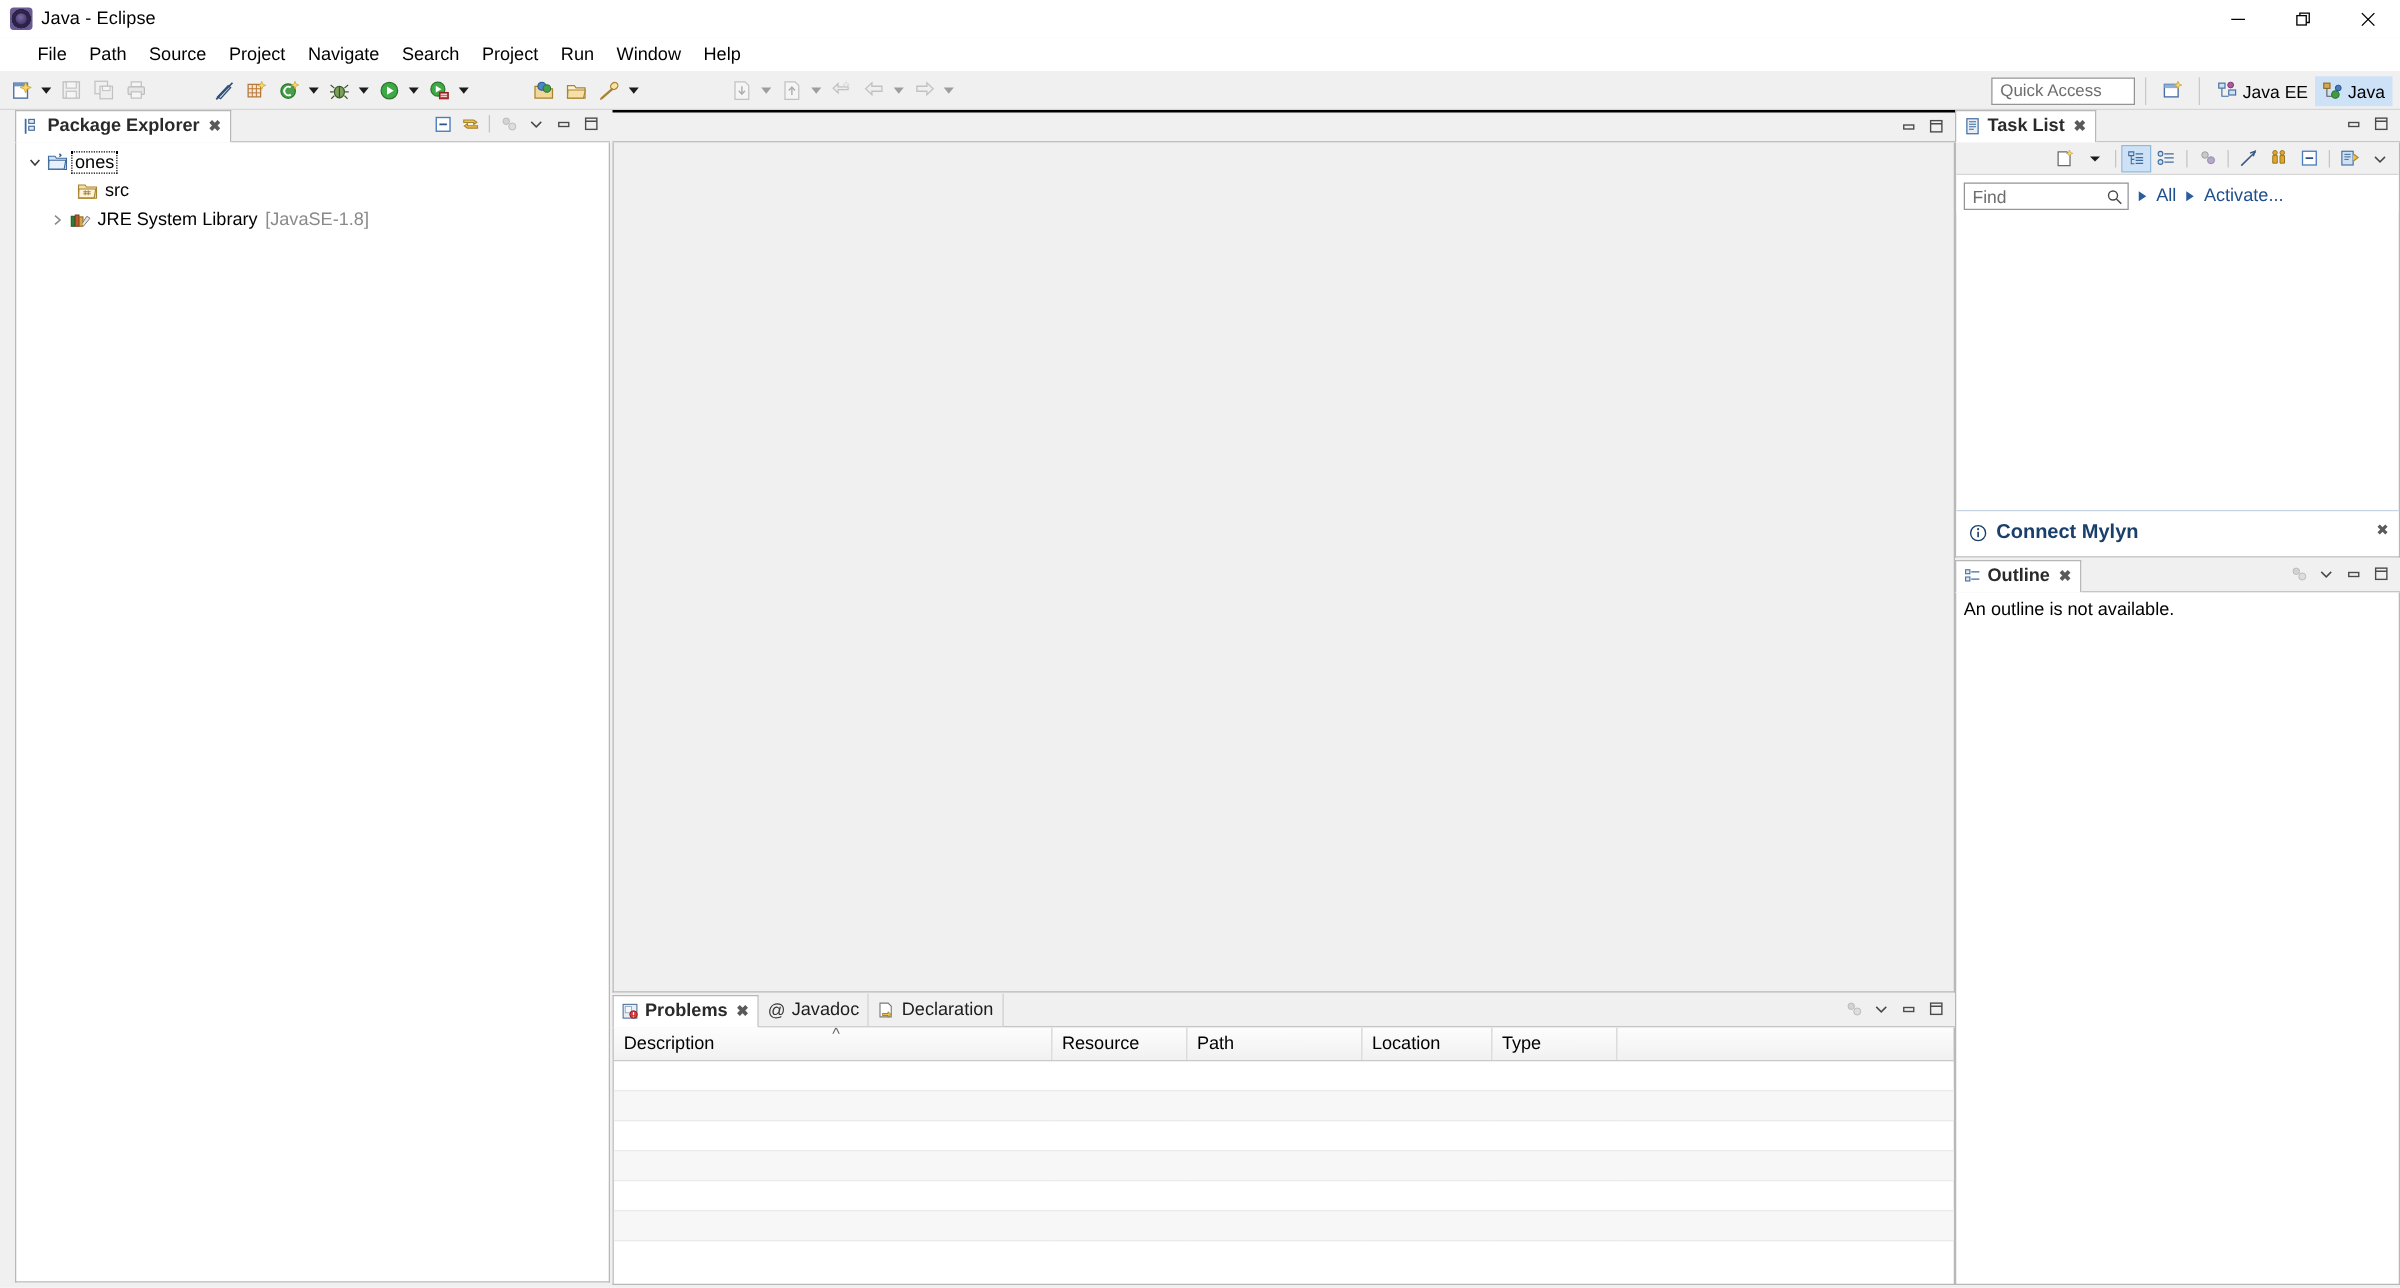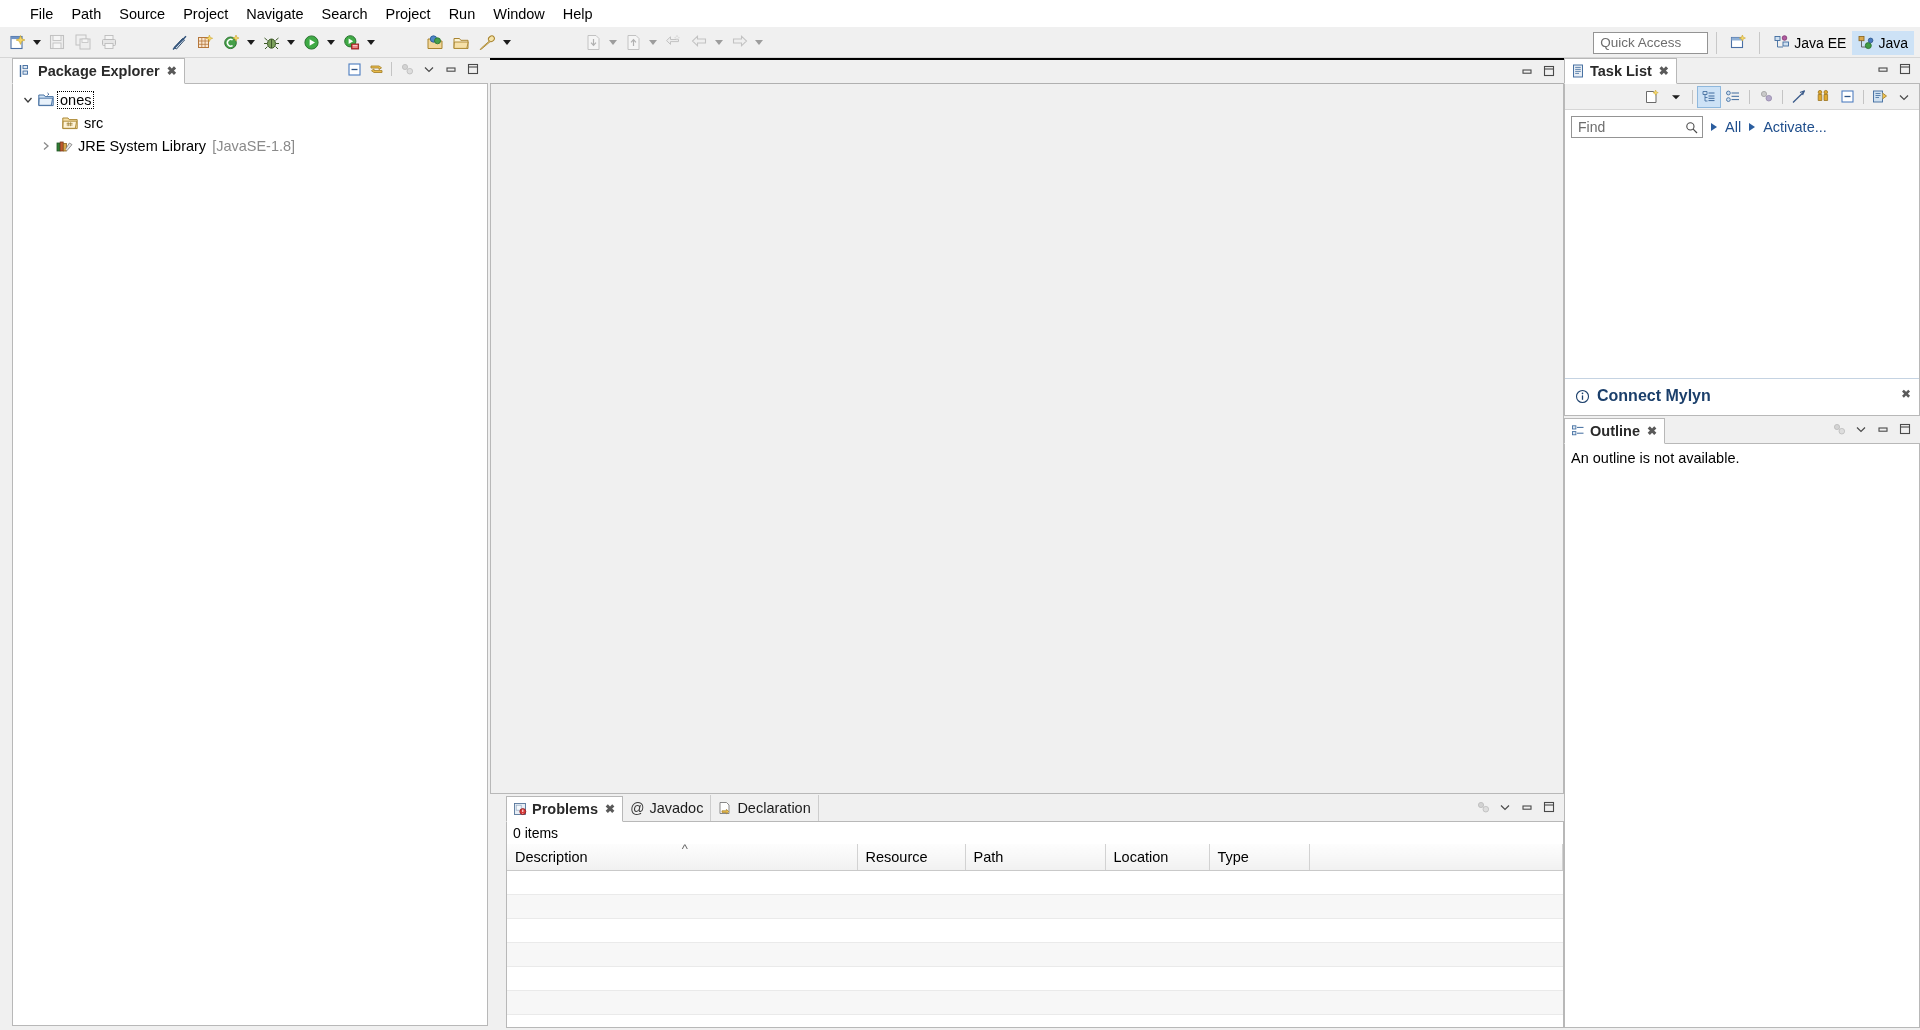--- a/index.html
+++ b/index.html
@@ -120,21 +120,21 @@
   .editor-area {
     flex: 1 1 auto; margin: 0 0 0 0; display: flex; flex-direction: column; min-height: 0;
   }
   .editor-tabrow {
     height: 26px; flex: 0 0 26px; background: #f0f0f0; border-bottom: 1px solid #b0b0b0;
     border-top: 2px solid #000; display: flex; align-items: center; justify-content: flex-end;
   }
   .editor-canvas { flex: 1 1 auto; background: #f0f0f0; border: 1px solid #b8b8b8; border-top: none; min-height: 0; }
 
   
-  .bottom-part { height: 232px; flex: 0 0 232px; display: flex; flex-direction: column; margin-top: 2px; margin-left: 16px; }
+  .bottom-part { height: 232px; flex: 0 0 232px; display: flex; flex-direction: column; margin-top: 2px; }
   .prob-status { height: 22px; flex: 0 0 22px; font-size: 14px; color: #000; display: flex; align-items: center; padding-left: 6px; background:#fff; }
   .tbl { width: 100%; border-collapse: collapse; table-layout: fixed; }
   .tbl th {
     height: 26px; font-weight: 400; font-size: 14.5px; text-align: left; color: #000;
     background: linear-gradient(#fdfdfd,#f1f1f1); border-right: 1px solid #d2d2d2;
     border-bottom: 1px solid #c9c9c9; padding: 0 8px; position: relative;
   }
   .tbl th.sorted::after {
     content: "^"; position: absolute; left: 50%; top: -3px; font-size: 13px; color: #6b6b6b;
   }
@@ -168,20 +168,42 @@
   .outline-msg { font-size: 14.5px; color: #000; padding: 6px 6px; }
 
   .ico { display: block; }
   .sp { flex: 1 1 auto; }
 </style>
 </head>
 <body>
 
 <div class="app">
 
+  <div class="titlebar">
+    <div class="app-icon"></div>
+    <div class="title">Java - Eclipse</div>
+    <div class="winbtns">
+      <div class="winbtn">
+        <svg width="13" height="13" viewBox="0 0 13 13">
+            <path d="M1 6.5 H12" stroke="#000" stroke-width="1.1"></path>
+          </svg>
+      </div>
+      <div class="winbtn">
+        <svg width="13" height="13" viewBox="0 0 13 13">
+          <rect x="1.5" y="3.5" width="7.5" height="7.5" fill="none" stroke="#000" stroke-width="1.05"></rect>
+          <path d="M3.9 3.3 V1.5 H11.4 V9 H9.6" fill="none" stroke="#000" stroke-width="1.05"></path>
+        </svg>
+      </div>
+      <div class="winbtn close">
+        <svg width="13" height="13" viewBox="0 0 13 13">
+            <path d="M1.5 1.5 L11.5 11.5 M11.5 1.5 L1.5 11.5" stroke="currentColor" stroke-width="1.1"></path>
+          </svg>
+      </div>
+    </div>
+  </div>
 
   <div class="menubar">
     <div class="menuitem">File</div>
     <div class="menuitem">Path</div>
     <div class="menuitem">Source</div>
     <div class="menuitem">Project</div>
     <div class="menuitem">Navigate</div>
     <div class="menuitem">Search</div>
     <div class="menuitem">Project</div>
     <div class="menuitem">Run</div>
@@ -552,21 +574,20 @@
             </div>
             <div class="pa-btn">
               <svg class="ico" width="14" height="14" viewBox="0 0 14 14">
                 <rect x="2.5" y="2.5" width="9" height="9" fill="none" stroke="#4a4a4a" stroke-width="1.1"></rect>
                 <path d="M2.5 5 H11.5" stroke="#4a4a4a" stroke-width="1.1"></path>
               </svg>
             </div>
           </div>
         </div>
         <div class="part-body">
-          <div class="prob-status">0 items</div>
           <table class="tbl">
             <colgroup>
               <col style="width:350px">
                 <col style="width:108px">
                 <col style="width:140px">
                 <col style="width:104px">
                 <col style="width:100px">
                 <col>
             </colgroup>
             <thead>

